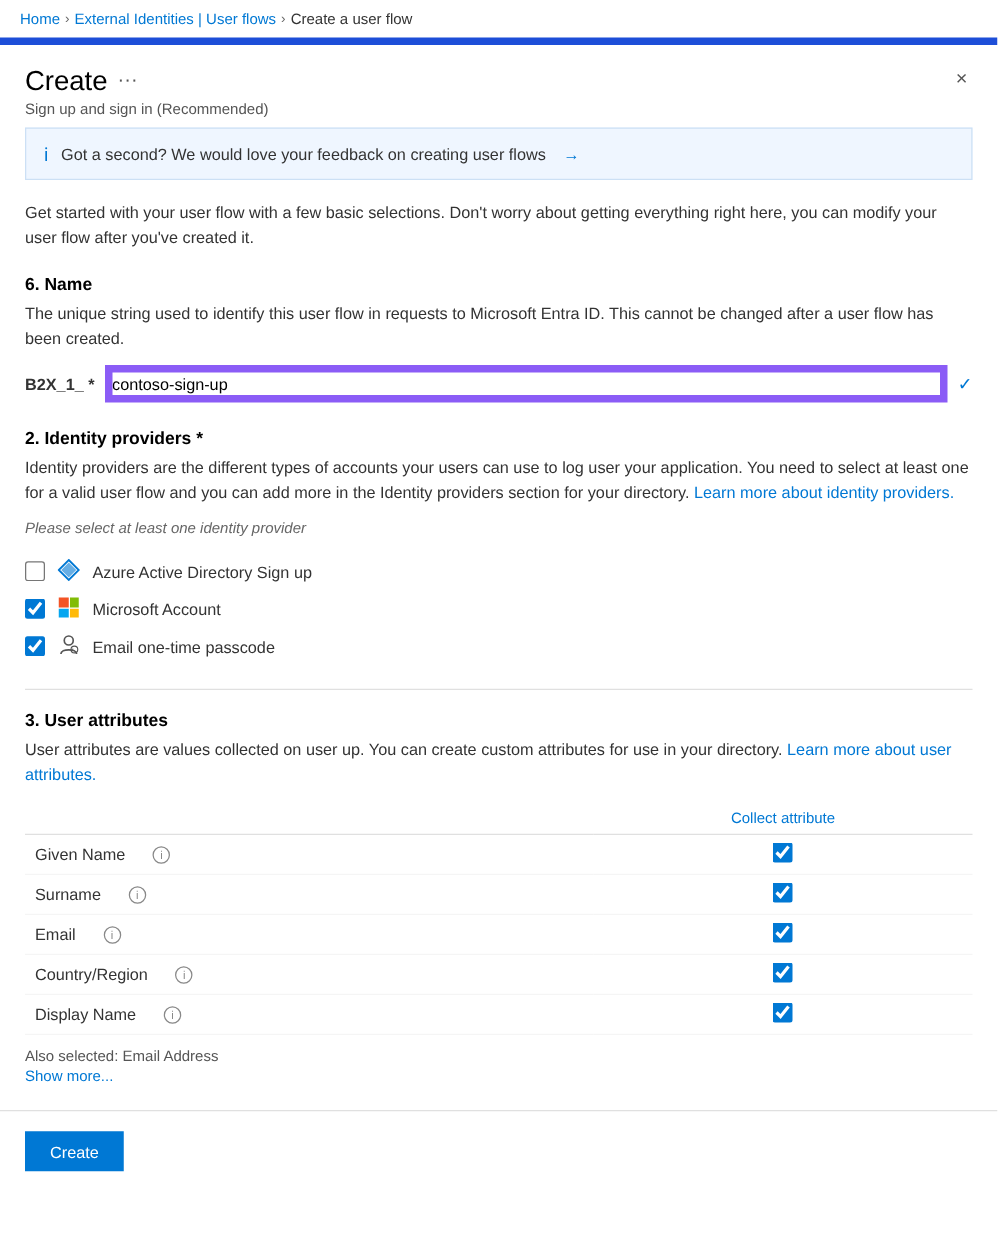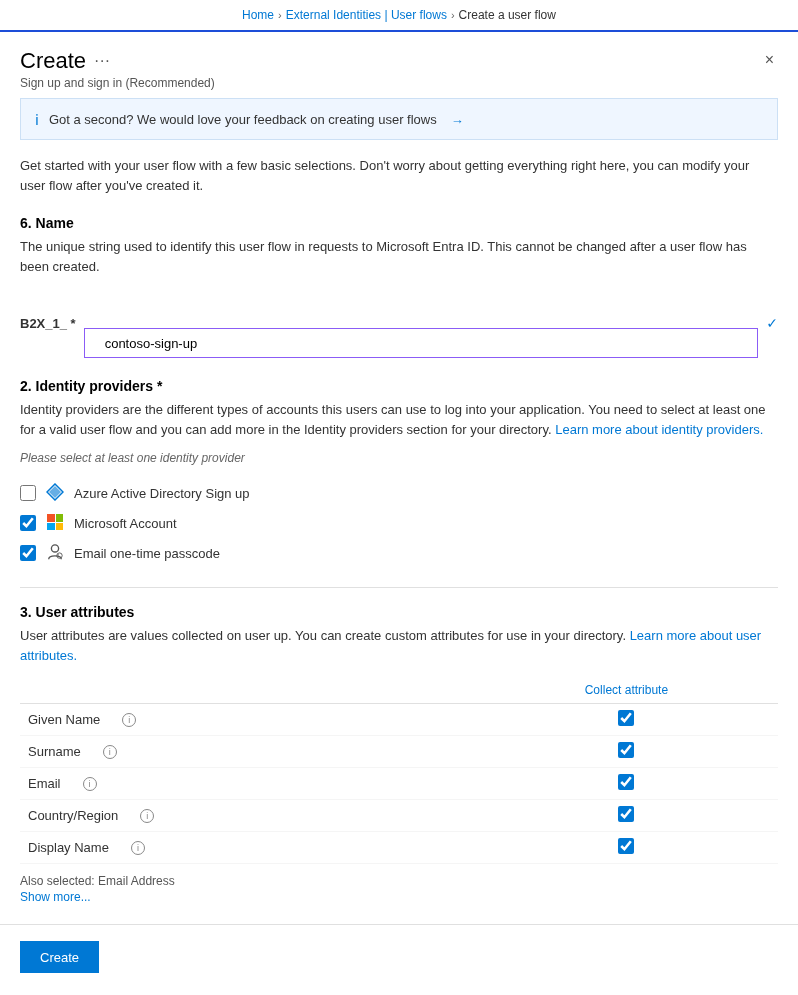--- a/index.html
+++ b/index.html
@@ -13,22 +13,21 @@
     }
 
     
     .breadcrumb {
       display: flex;
       align-items: center;
       padding: 8px 16px;
       font-size: 12px;
       color: #0078d4;
       gap: 4px;
-      border-bottom: 2px solid #1d4ed8;
-      justify-content: center;
+      border-bottom: 6px solid #1d4ed8;
     }
     .breadcrumb-sep {
       color: #666;
       font-size: 11px;
     }
     .breadcrumb a {
       color: #0078d4;
       text-decoration: none;
     }
     .breadcrumb-current { color: #333; }
@@ -135,26 +134,25 @@
       margin-bottom: 4px;
     }
     .name-prefix {
       font-size: 13px;
       font-weight: 600;
       white-space: nowrap;
       min-width: 50px;
     }
     .name-input {
       flex: 1;
-      border: 1px solid #8b5cf6;
-      padding: 5px 20px;
+      border: 6px solid #8b5cf6;
+      padding: 5px 0;
       font-size: 13px;
       outline: none;
       height: 30px;
-      margin-top: 40px;
     }
     .input-check {
       color: #0078d4;
       font-size: 14px;
     }
 
     
     .warning-text {
       font-size: 12px;
       color: #666;
@@ -338,21 +336,21 @@
     <div class="name-field-row">
       <span class="name-prefix">B2X_1_ *</span>
       <input class="name-input" type="text" value="contoso-sign-up" style="">
       <span class="input-check">✓</span>
     </div>
   </div>
 
   <div class="section">
     <div class="section-title">2. Identity providers *</div>
     <div class="section-desc">
-      <span>Identity providers are the different types of accounts this users can use to log into your application. You need to select at least one for a valid user flow and you can add more in the Identity providers section for your directory. </span>
+      <span>Identity providers are the different types of accounts your users can use to log user your application. You need to select at least one for a valid user flow and you can add more in the Identity providers section for your directory. </span>
       <a href="#">Learn more about identity providers.</a>
     </div>
     <div class="warning-text">Please select at least one identity provider</div>
 
     <div class="checkbox-item">
       <input type="checkbox" id="azure-ad" style="">
       <div class="provider-icon azure-icon">
         <svg width="18" height="18" viewBox="0 0 18 18">
           <polygon points="9,1 17,9 9,17 1,9" fill="none" stroke="#0078d4" stroke-width="1.5"></polygon>
           <polygon points="9,3 15,9 9,15 3,9" fill="#0078d4" opacity="0.6"></polygon>

